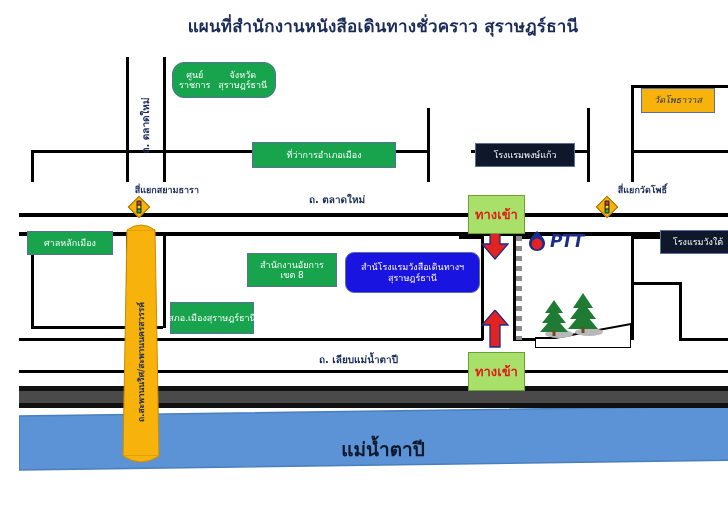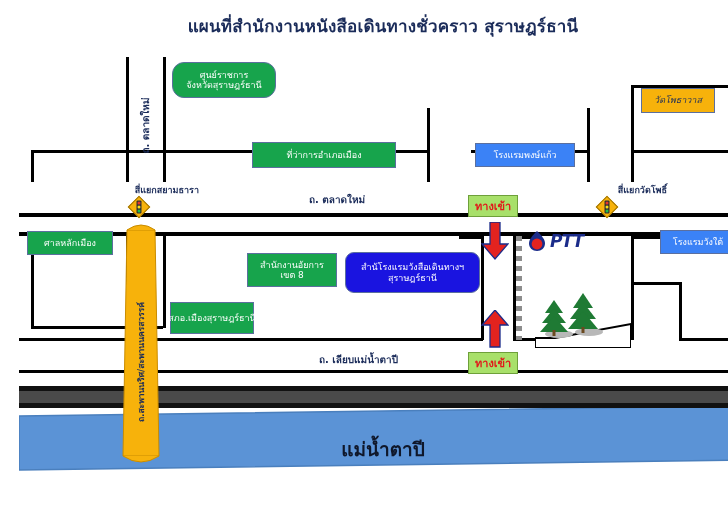--- a/index.html
+++ b/index.html
@@ -37,21 +37,21 @@
     justify-content: center;
     text-align: center;
     line-height: 1.15;
     font-size: 9px;
     color: #ffffff;
     border: 1px solid #5b6f9e;
     z-index: 40;
     padding: 1px 3px;
   }
   .lbl.green  { background: #17a44c; }
-  .lbl.blue   { background: #3b82f6; }
+  .lbl.blue   { background: #0f172a; }
   .lbl.orange { background: #f7b20b; color: #1b2c5a; }
   .lbl.navy   { background: #1a14e0; border-radius: 9px; }
   .lbl.round  { border-radius: 12px; }
 
   
   .road {
     position: absolute;
     background: #000000;
     z-index: 10;
   }
@@ -116,23 +116,23 @@
   .tlight .bulbs i { width: 3px; height: 3px; border-radius: 50%; display: block; }
   .tlight .bulbs i.r { background: #e8342a; }
   .tlight .bulbs i.y { background: #f7e017; }
   .tlight .bulbs i.g { background: #1fbe4a; }
 
   
   .entrance {
     position: absolute;
     background: #a8e06a;
     color: #e01b1b;
-    font-size: 11px;
-    font-weight: bold;
-    padding: 1px 6px;
+    font-size: 13px;
+    font-weight: bold;
+    padding: 8px 6px;
     border: 1px solid #6ea03a;
     z-index: 55;
     white-space: nowrap;
   }
 
   
   .arrow {
     position: absolute;
     z-index: 52;
   }
@@ -277,21 +277,21 @@
     <div class="xing-text">สี่แยกวัดโพธิ์</div>
     <div class="tlight">
       <span class="bulbs">
           <i class="r"></i>
           <i class="y"></i>
           <i class="g"></i>
         </span>
     </div>
   </div>
 
-  <div class="lbl green round" style="left:153px; top:62px; width:104px; height:36px; flex-direction:column;">
+  <div class="lbl green round" style="left:153px; top:62px; width:104px; height:36px; flex-direction:row;">
     <span>ศูนย์ราชการ</span>
     <span>จังหวัดสุราษฎร์ธานี</span>
   </div>
 
   <div class="lbl green" style="left:233px; top:142px; width:144px; height:26px;">ที่ว่าการอำเภอเมือง</div>
 
   <div class="lbl blue" style="left:456px; top:143px; width:100px; height:24px;">โรงแรมพงษ์แก้ว</div>
 
   <div class="lbl orange" style="left:622px; top:88px; width:74px; height:25px;font-style:italic;">วัดโพธาวาส</div>
 

